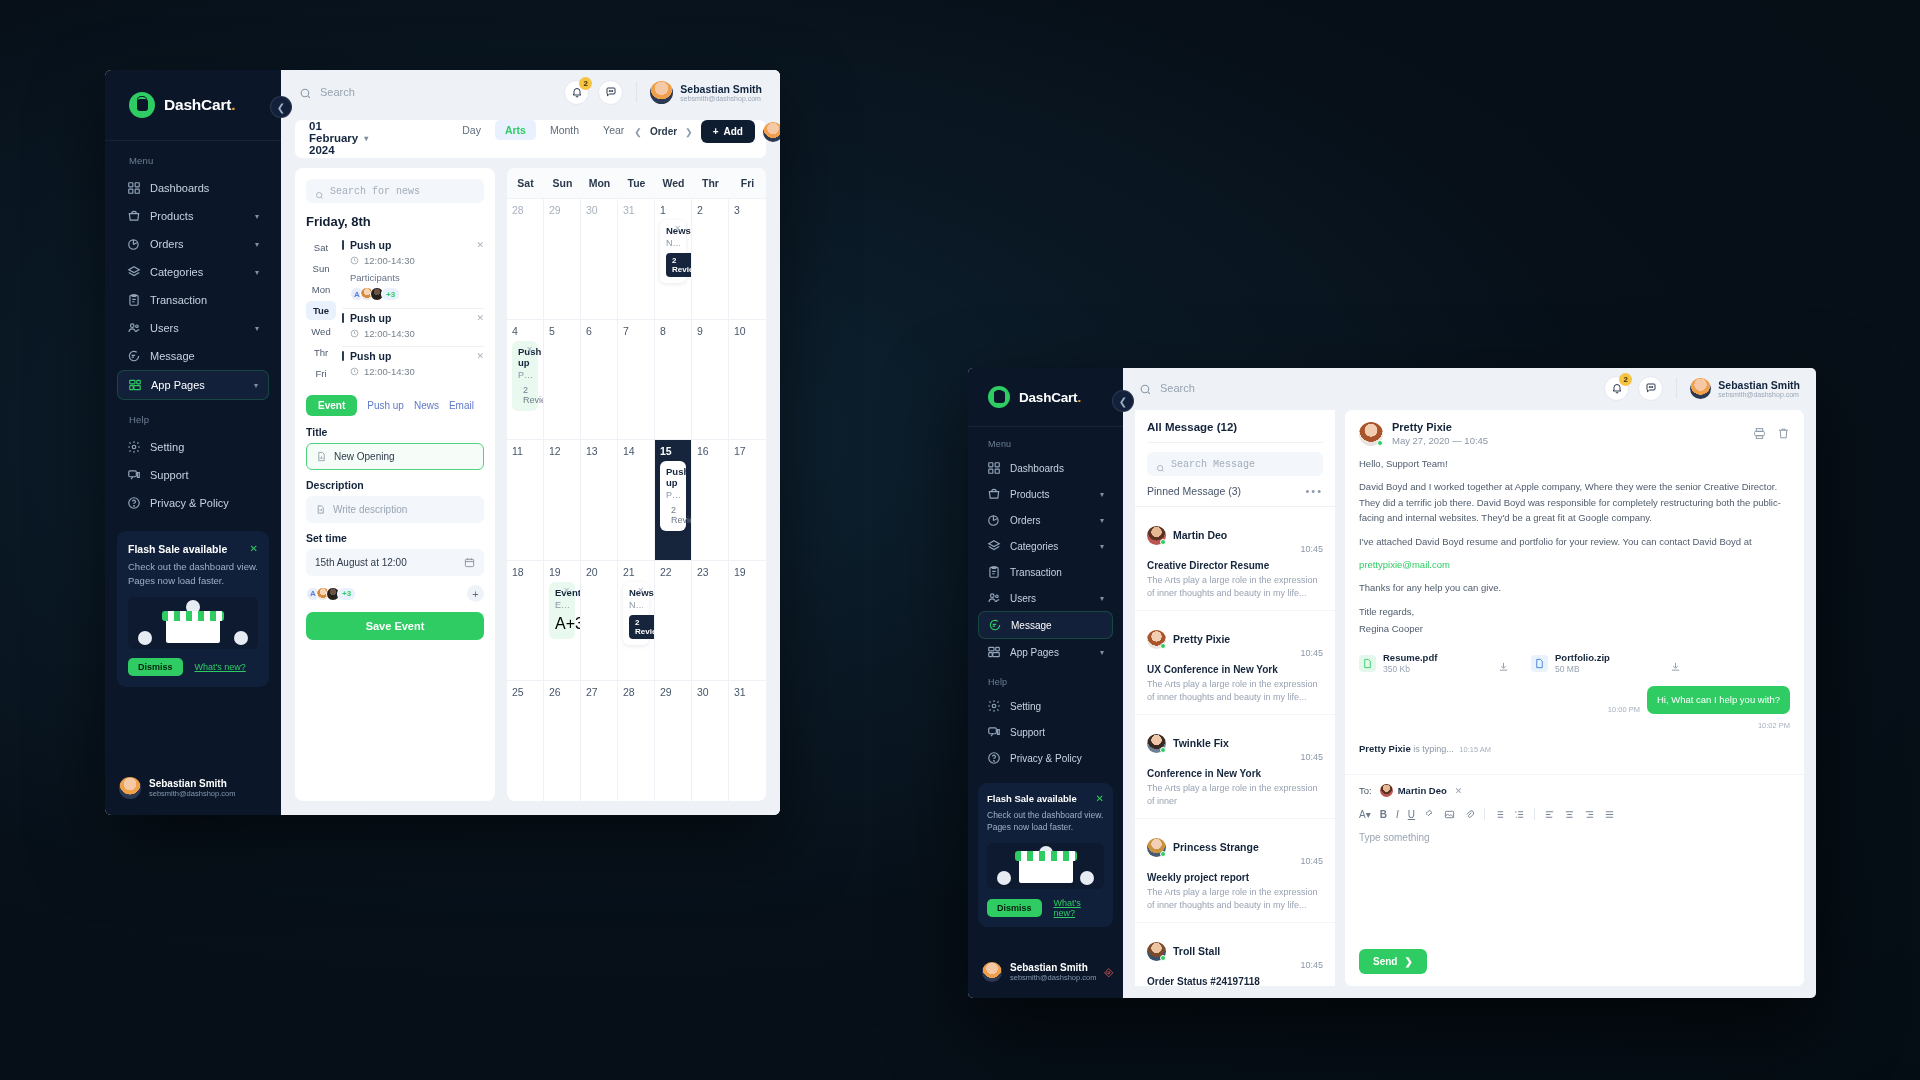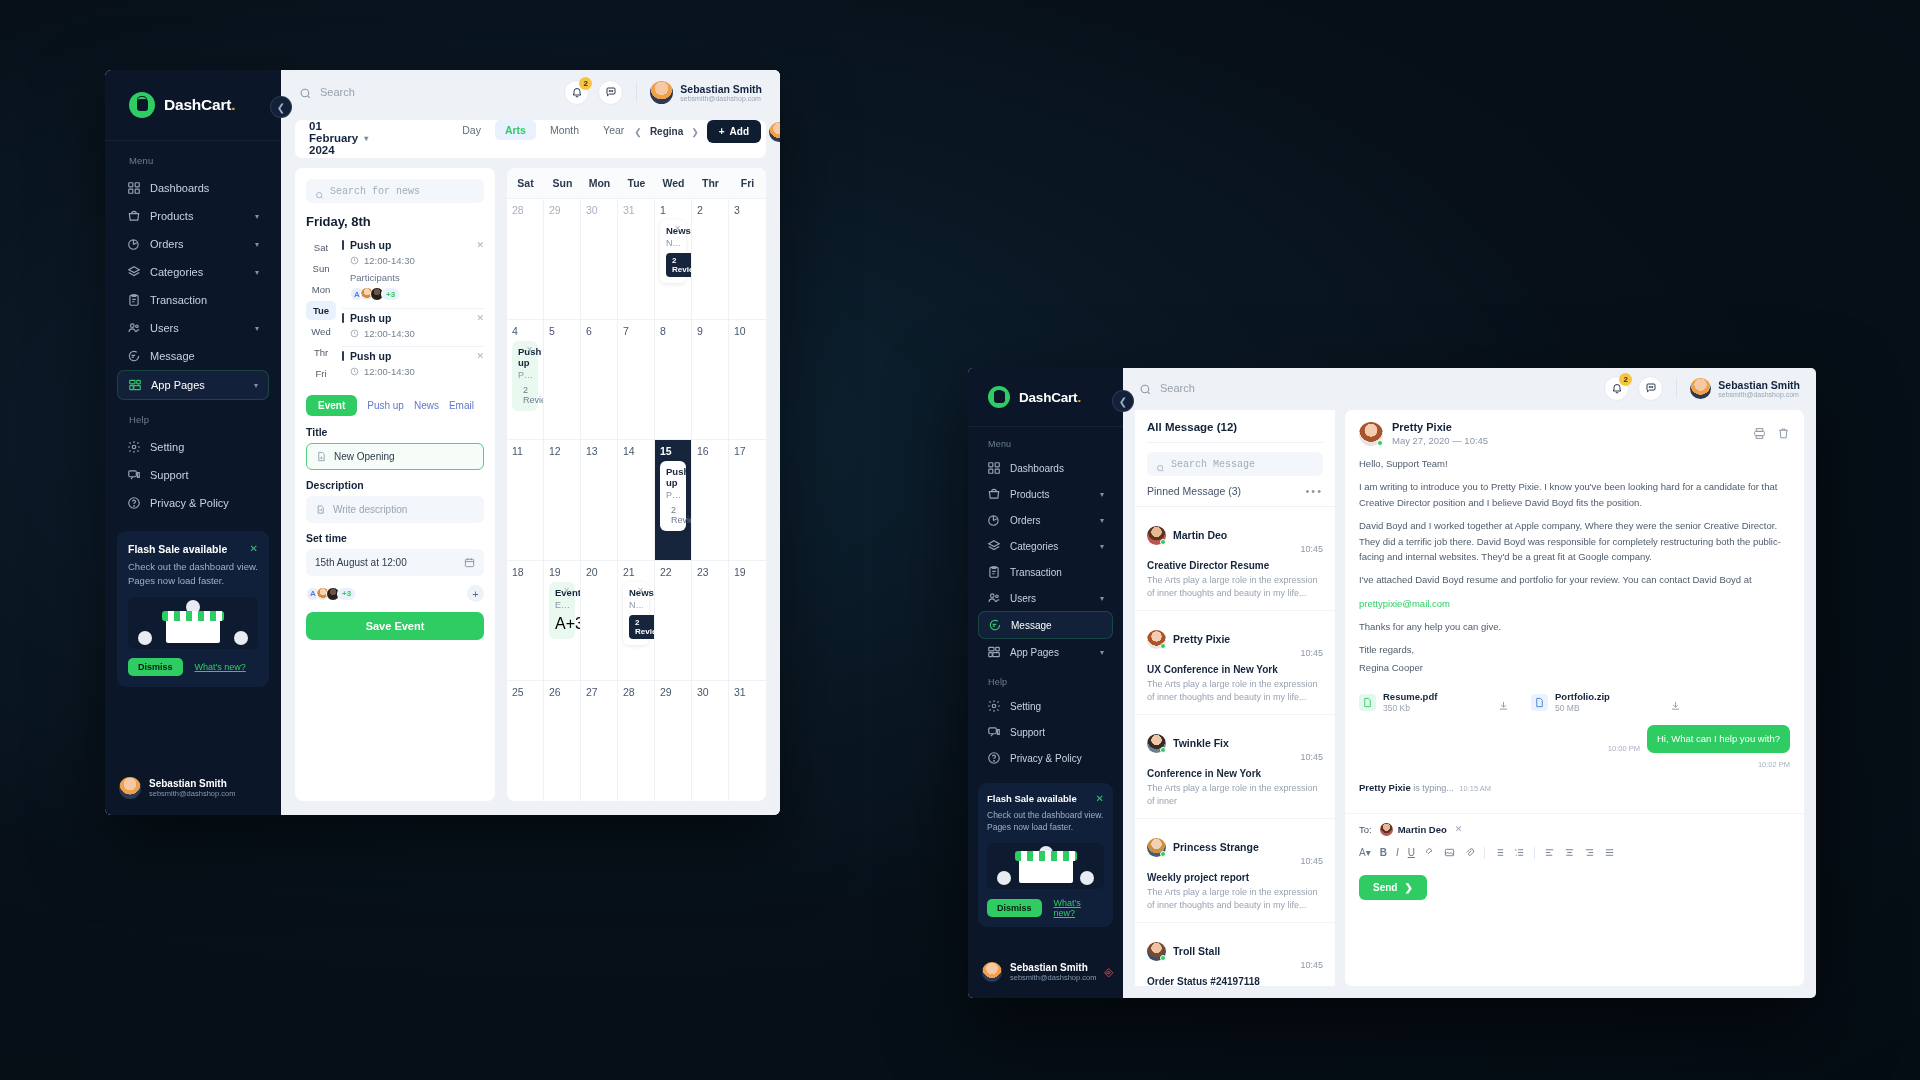--- a/index.html
+++ b/index.html
@@ -605,21 +605,21 @@
         <span class="cv">▾</span>
       </div>
       <div class="cal-views">
         <span class="cal-view">Day</span>
         <span class="cal-view on">Arts</span>
         <span class="cal-view">Month</span>
         <span class="cal-view">Year</span>
       </div>
       <div class="cal-right">
         <span class="nav-a">❮</span>
-        <span class="today-t">Regina</span>
+        <span class="today-t">Order</span>
         <span class="nav-a">❯</span>
         <button class="add-btn">
           <span>+</span>
           <span>Add</span>
         </button>
         <span class="av a-seb" style="width:20px;height:20px"></span>
       </div>
     </div>
 
     <div class="cal-body">
@@ -1233,21 +1233,20 @@
                 <rect x="6" y="16" width="12" height="5"></rect>
               </svg>
             <svg viewBox="0 0 24 24" fill="none" stroke="currentColor" stroke-width="1.8">
                 <path d="M4 6h16M9 6V4h6v2M6 6l1 14h10l1-14"></path>
               </svg>
           </span>
         </div>
 
         <div class="th-body">
           <p>Hello, Support Team!</p>
-          <p>I am writing to introduce you to  Pretty Pixie. I know you've been looking hard for a candidate for that Creative Director position and I believe David Boyd fits the position.</p>
           <p>David Boyd and I worked together at Apple company, Where they were the senior Creative Director. They did a terrific job there. David Boyd was responsible for completely restructuring both the public-facing and internal websites. They'd be a great fit at Google company.</p>
           <p>I've attached David Boyd resume and portfolio for your review. You can contact David Boyd at</p>
           <p><a>prettypixie@mail.com</a></p>
           <p>Thanks for any help you can give.</p>
           <p style="margin-bottom:2px">Title regards,</p>
           <p>Regina Cooper</p>
         </div>
 
         <div class="attach-row">
           <div class="attach">
@@ -1335,20 +1334,23 @@
               <path d="M4 6h16M7 12h10M5 18h14"></path>
             </svg>
           <svg viewBox="0 0 24 24" fill="none" stroke="currentColor" stroke-width="2">
               <path d="M4 6h16M10 12h10M6 18h14"></path>
             </svg>
           <svg viewBox="0 0 24 24" fill="none" stroke="currentColor" stroke-width="2">
               <path d="M4 6h16M4 12h16M4 18h16"></path>
             </svg>
         </div>
 
+        <div class="compose">
+          <span>Type something</span>
+        </div>
 
         <button class="send-btn">
           <span>Send</span>
           <span>❯</span>
         </button>
       </div>
 
     </div>
   </div>
 </div>

